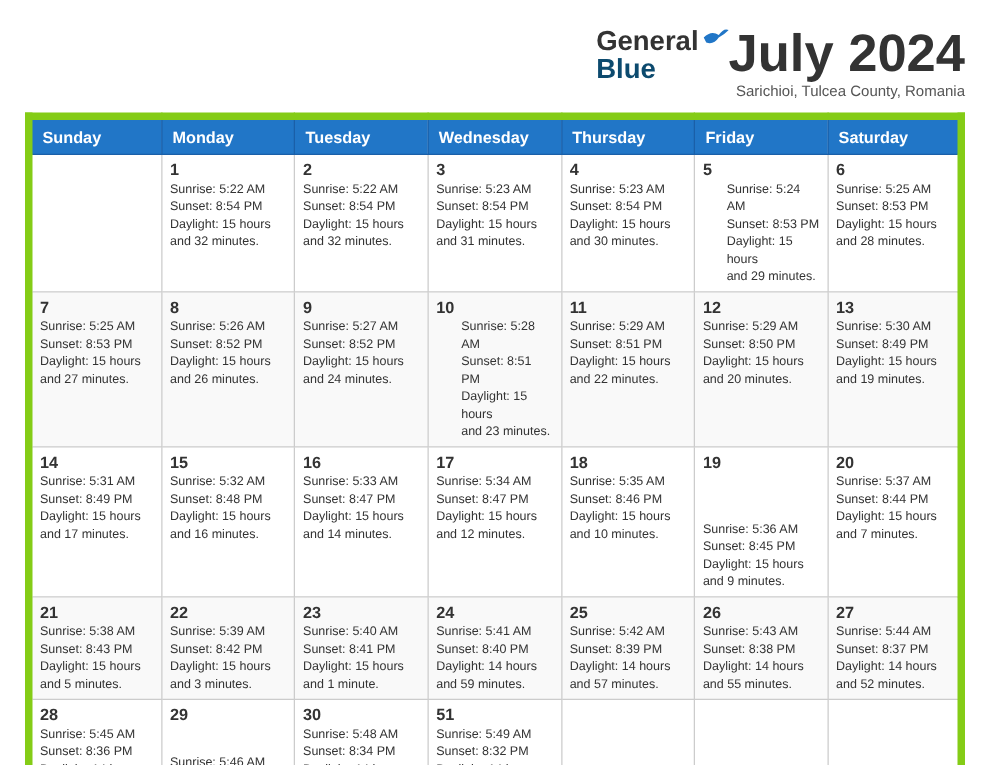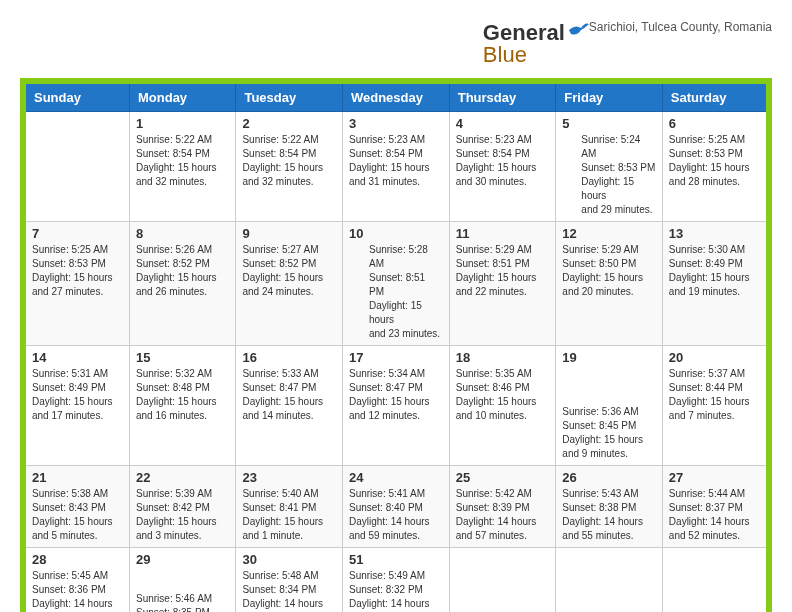--- a/index.html
+++ b/index.html
@@ -79,23 +79,24 @@
 <body>
 
 <div class="header">
   <div class="logo">
     <div style="display:flex; align-items:center;">
       <span style="font-size:22px; font-weight:bold; color:#333;">General</span>
       <svg width="22" height="18" viewBox="0 0 22 18" style="margin-left:2px; margin-top:-4px;">
         <path d="M2,8 Q8,2 14,6 Q18,0 22,2 Q18,6 14,8 Q10,14 4,12 Z" fill="#2176c7"></path>
       </svg>
     </div>
-    <span style="font-size:22px; font-weight:normal; color:#a16207; margin-top:-4px;">Blue</span>
+    <span style="font-size:22px; font-weight:bold; color:#0c4a6e; margin-top:-4px;">Blue</span>
   </div>
   <div class="title-section">
+    <div class="month-title">July 2024</div>
     <div class="location">Sarichioi, Tulcea County, Romania</div>
   </div>
 </div>
 
 <table class="calendar">
   <thead>
     <tr>
     <th>Sunday</th>
         <th>Monday</th>
         <th>Tuesday</th>

